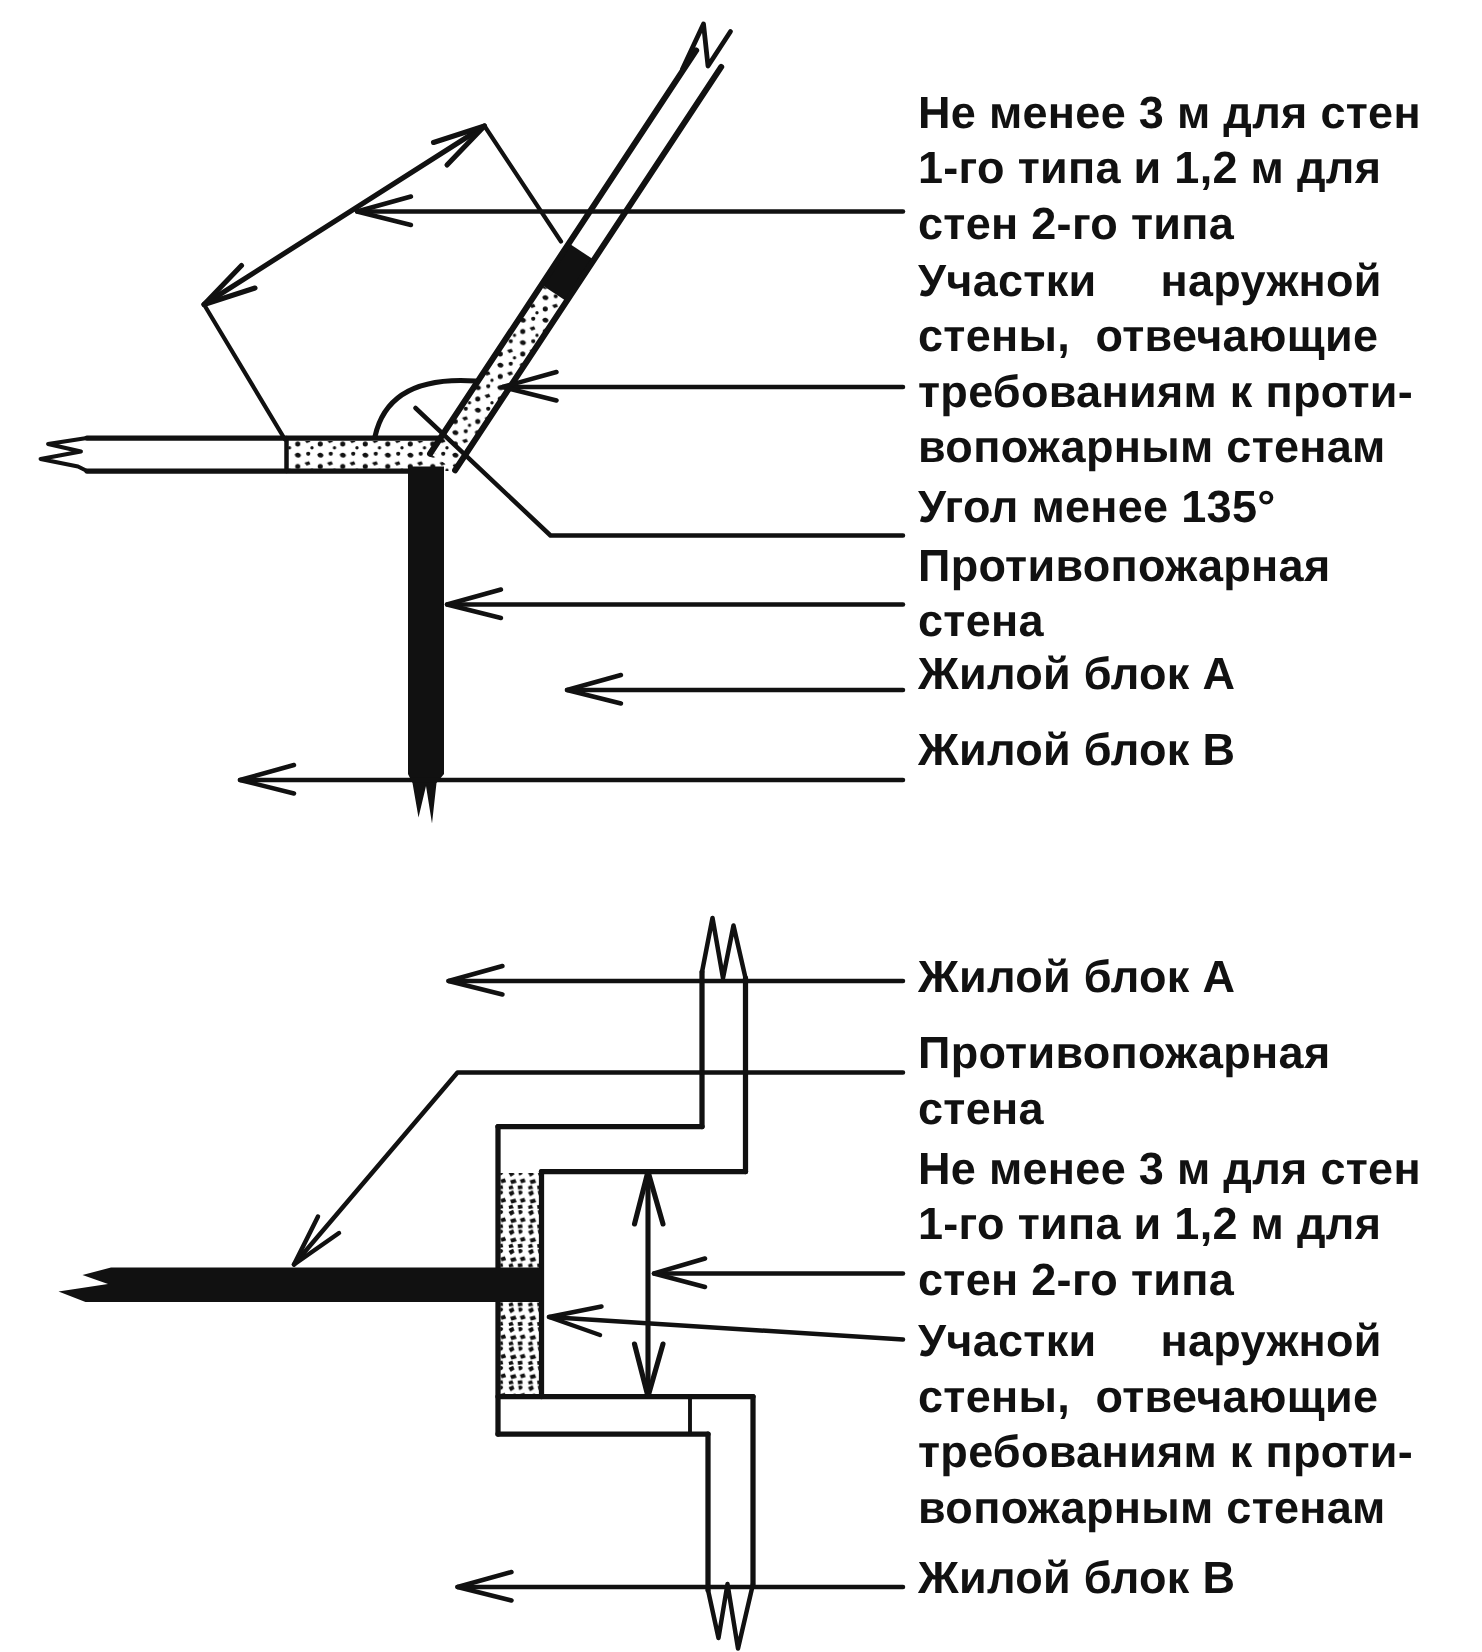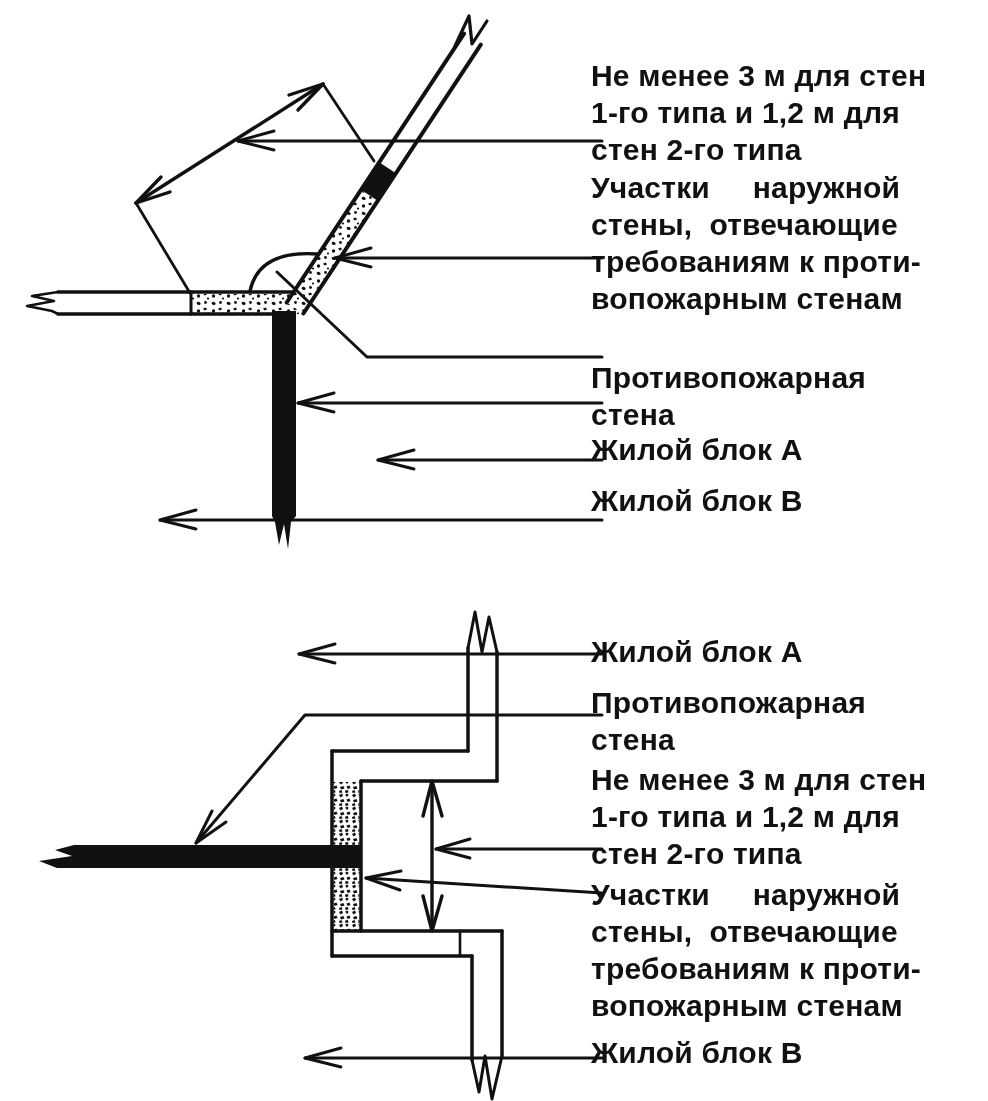--- a/index.html
+++ b/index.html
@@ -1,18 +1,18 @@
 <!DOCTYPE html>
 <html><head>
 <meta charset="utf-8">
 <style>
   html,body{margin:0;padding:0;background:#ffffff;}
   #page{position:relative;width:988px;height:1101px;background:#ffffff;overflow:hidden;}
   #fig-svg{position:absolute;left:0;top:0;}
-  .label{position:absolute;left:591px;width:362px;color:#111;
+  .label{position:absolute;left:612px;width:362px;color:#111;
          font:700 30px/37px "Liberation Sans", sans-serif;letter-spacing:.2px;}
   .label>div{white-space:pre;}
   
   svg path, svg line, svg rect { shape-rendering:auto; }
 </style>
 </head>
 <body>
 
 <div id="page">
 
@@ -159,20 +159,23 @@
       <div>Не менее 3 м для стен</div>
       <div>1-го типа и 1,2 м для</div>
       <div>стен 2-го типа</div>
     </div>
   <div class="label" style="top:169px">
       <div>Участки     наружной</div>
       <div>стены,  отвечающие</div>
       <div>требованиям к проти-</div>
       <div>вопожарным стенам</div>
     </div>
+  <div class="label" style="top:320px">
+      <div>Угол менее 135°</div>
+    </div>
   <div class="label" style="top:359px">
       <div>Противопожарная</div>
       <div>стена</div>
     </div>
   <div class="label" style="top:431px">
       <div>Жилой блок А</div>
     </div>
   <div class="label" style="top:482px">
       <div>Жилой блок В</div>
     </div>

